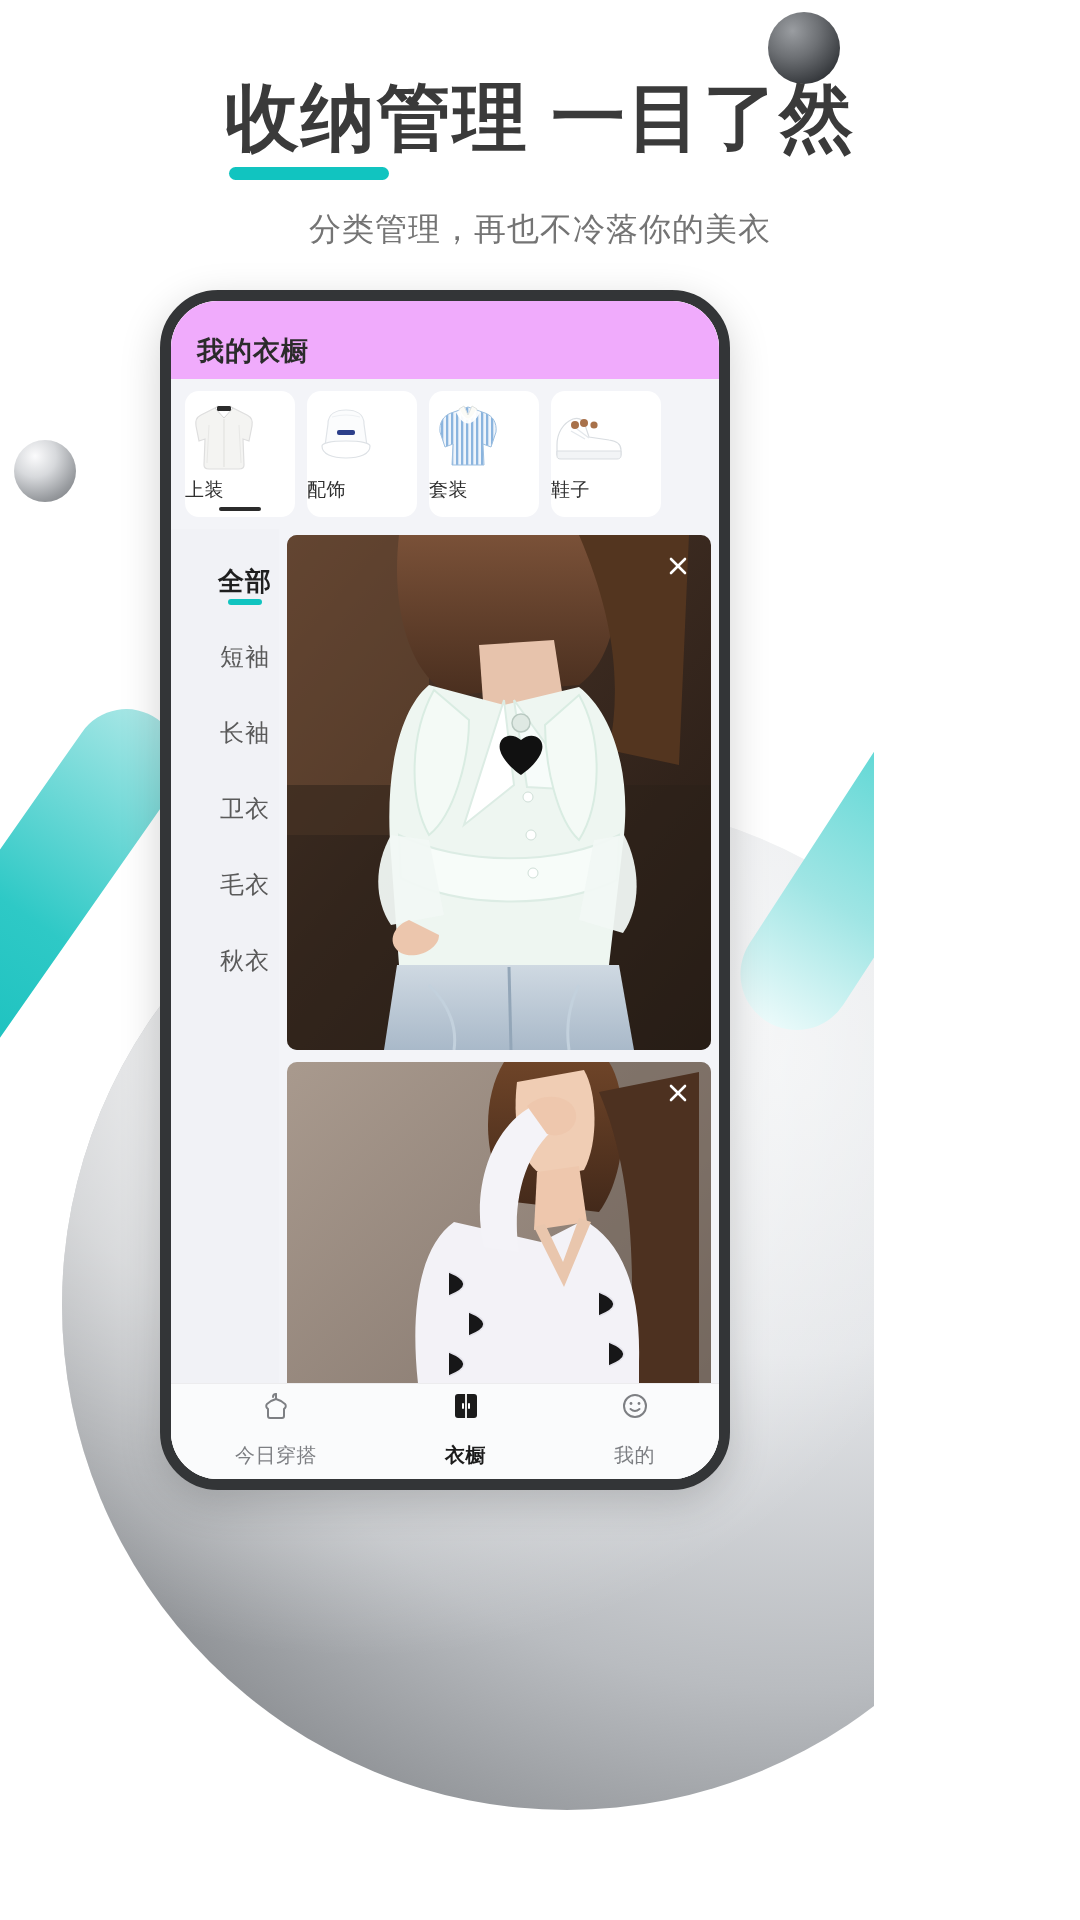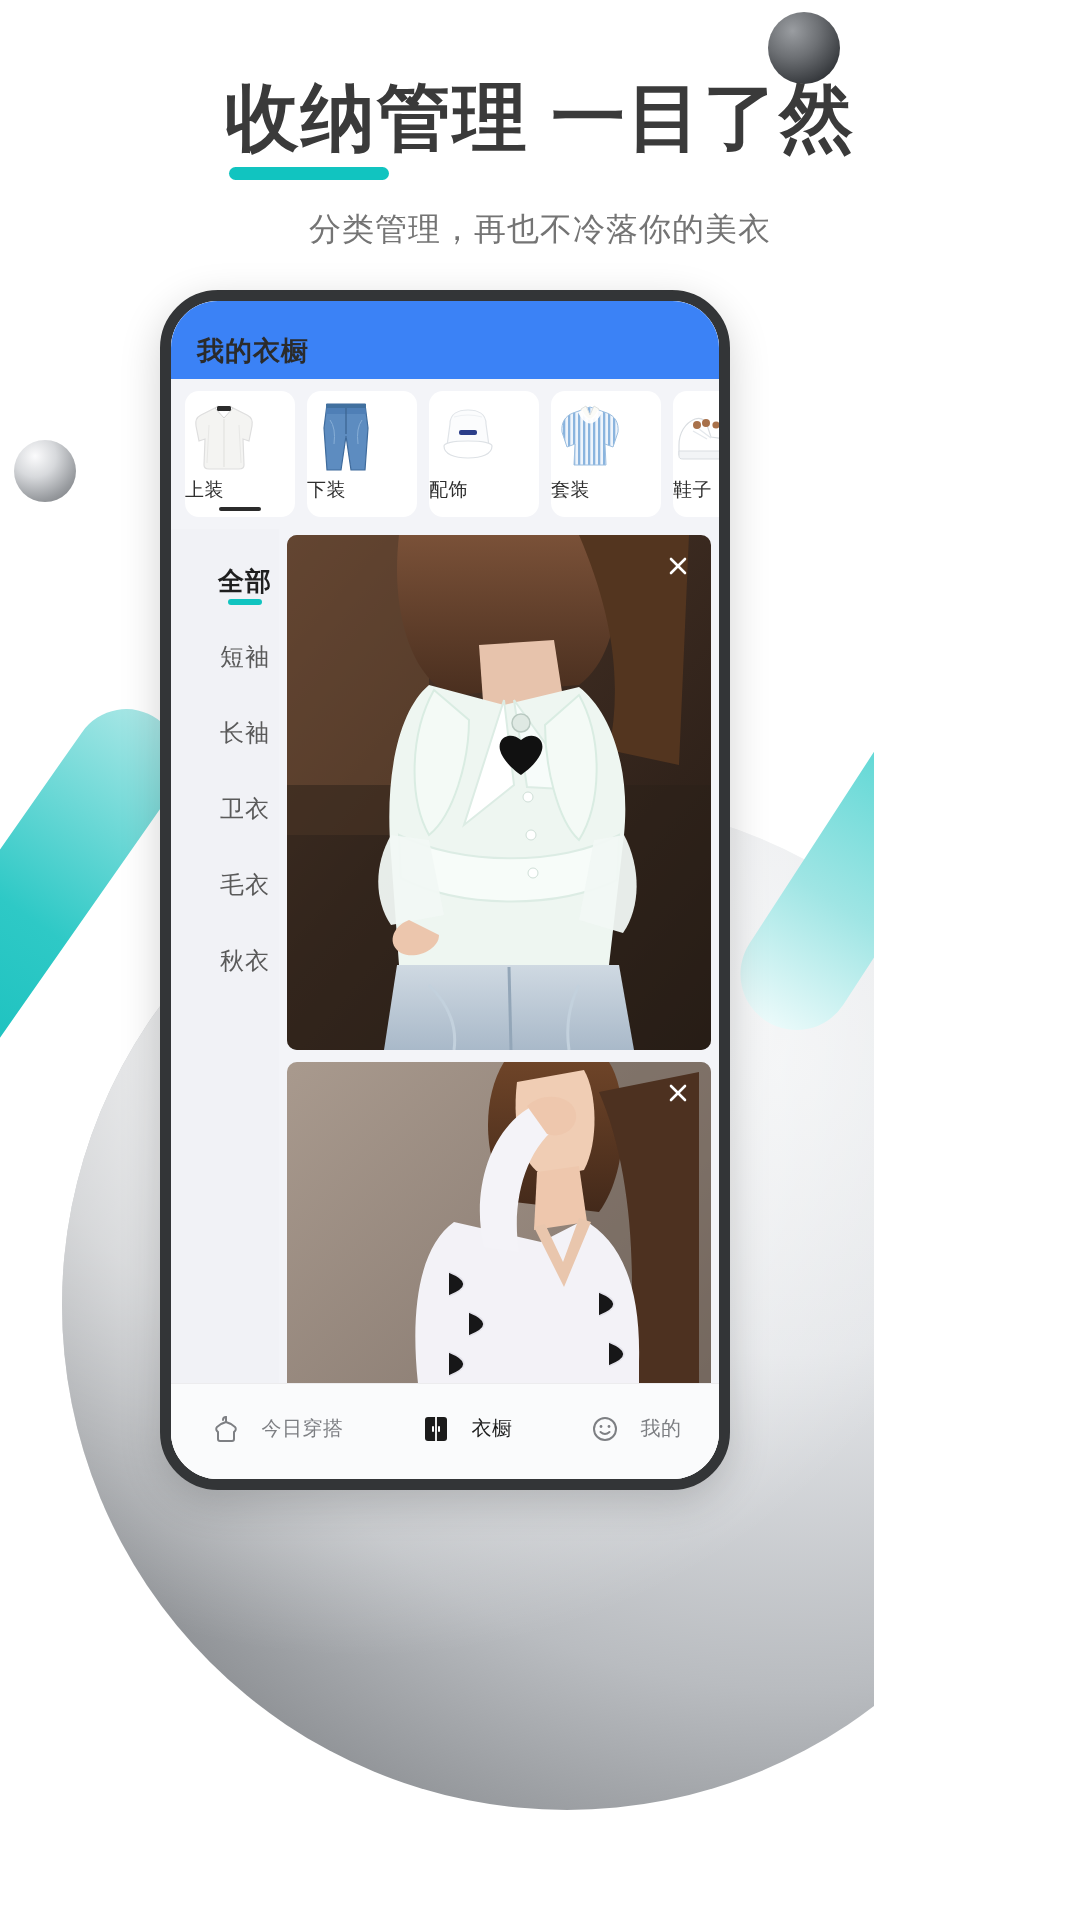--- a/index.html
+++ b/index.html
@@ -72,21 +72,21 @@
   .phone {
     position: absolute; left: 160px; top: 290px;
     width: 570px; height: 1200px;
     border: 11px solid #333537; border-radius: 58px;
     background: #ffffff; overflow: hidden;
     box-shadow: 0 12px 40px rgba(0,0,0,.18);
   }
   .phone-inner { position: absolute; inset: 0; background: #fff; display: flex; flex-direction: column; }
 
   .app-header {
-    flex: 0 0 auto; height: 78px; background: #3b82f6;
+    flex: 0 0 auto; height: 78px; background: #f0abfc;
     display: flex; align-items: flex-end; padding: 0 26px 10px 26px;
   }
   .app-title { font-size: 27px; font-weight: 700; color: #2b2b2b; letter-spacing: 1px; }
 
   
   .cat-strip {
     flex: 0 0 auto; height: 150px; background: #f3f4f8;
     display: flex; gap: 12px; padding: 12px 0 12px 14px; overflow: hidden;
   }
   .cat-chip {
@@ -131,24 +131,24 @@
   }
   .close-btn svg { display: block; }
 
   
   .tabbar {
     flex: 0 0 auto; height: 96px; background: #fafbfc;
     border-top: 1px solid #ececee;
     display: flex; align-items: center; justify-content: space-around; padding-bottom: 6px;
   }
   .tab {
-    display: flex; flex-direction: row; align-items: center; gap: 19px;
+    display: flex; flex-direction: column; align-items: center; gap: 19px;
     color: #7d7f83; font-size: 20px; letter-spacing: .5px;
   }
-  .tab.active { color: #1b1b1b; font-weight: 400; }
+  .tab.active { color: #1b1b1b; font-weight: 700; }
   .tab .tab-icon { width: 34px; height: 34px; display: flex; align-items: center; justify-content: center; }
 
   
   .g-shirt, .g-jeans, .g-set, .g-hat, .g-shoe { display:block; }
 </style>
 </head>
 <body>
 
 <div id="stage">
 
@@ -184,33 +184,20 @@
               <rect x="28" y="5" width="14" height="5" rx="1.5" fill="#2c2c2c"></rect>
               <line x1="35" y1="18" x2="35" y2="66" stroke="#e2e2e0" stroke-width="1.2"></line>
               <line x1="20" y1="24" x2="18" y2="62" stroke="#e8e8e6" stroke-width="1"></line>
               <line x1="50" y1="24" x2="52" y2="62" stroke="#e8e8e6" stroke-width="1"></line>
             </svg>
           </div>
           <div class="cat-label">上装</div>
           <div class="chip-underline"></div>
         </div>
 
-        <div class="cat-chip">
-          <div class="cat-thumb">
-            <svg class="g-jeans" width="56" height="74" viewBox="0 0 56 74">
-              <path d="M9 4 L47 4 L50 28 L47 70 L33 70 L28 36 L23 70 L9 70 L6 28 Z" fill="#5d8cc0" stroke="#3f6b9c" stroke-width="1.2"></path>
-              <path d="M9 4 L47 4 L48 14 L8 14 Z" fill="#4f7fb6"></path>
-              <line x1="28" y1="6" x2="28" y2="34" stroke="#3d6694" stroke-width="1.3"></line>
-              <path d="M12 20 Q18 28 16 44" stroke="#87aed6" stroke-width="1" fill="none"></path>
-              <path d="M44 20 Q38 28 40 44" stroke="#87aed6" stroke-width="1" fill="none"></path>
-              <rect x="8" y="4" width="40" height="4" fill="#41709f"></rect>
-            </svg>
-          </div>
-          <div class="cat-label">下装</div>
-        </div>
 
         <div class="cat-chip">
           <div class="cat-thumb">
             <svg class="g-hat" width="74" height="58" viewBox="0 0 74 58">
               <path d="M19 16 C19 6 27 2 37 2 C47 2 55 6 55 16 L58 38 L16 38 Z" fill="#fbfcfd" stroke="#e0e4e8" stroke-width="1.2"></path>
               <path d="M13 38 C13 46 23 50 37 50 C51 50 61 46 61 38 C61 35 52 33 37 33 C22 33 13 35 13 38 Z" fill="#ffffff" stroke="#dde1e5" stroke-width="1.2"></path>
               <rect x="28" y="22" width="18" height="5" rx="2" fill="#2c3f8a"></rect>
               <path d="M23 9 Q37 5 51 9" stroke="#eef1f4" stroke-width="1" fill="none"></path>
             </svg>
           </div>

